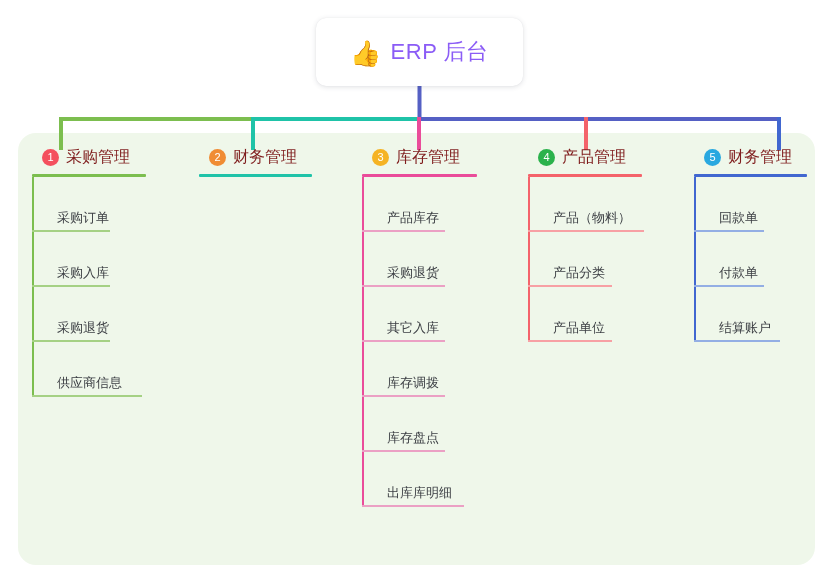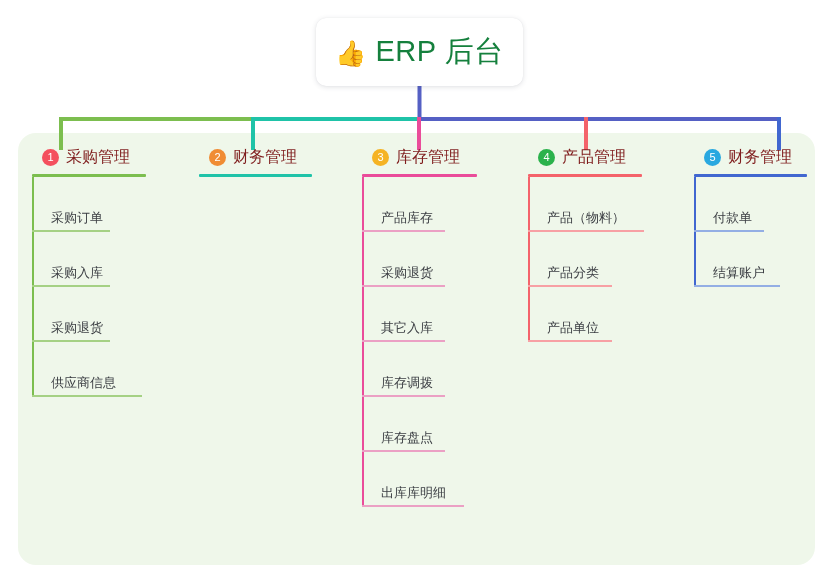--- a/index.html
+++ b/index.html
@@ -49,22 +49,22 @@
     justify-content: center;
     gap: 9px;
   }
   .root-emoji {
     font-size: 25px;
     line-height: 1;
     display: inline-block;
     transform: translateY(1px);
   }
   .root-title {
-    font-size: 29px;
-    color: #15803d;
+    font-size: 22px;
+    color: #8b5cf6;
     letter-spacing: 0.5px;
     white-space: nowrap;
   }
 
   
   .wires {
     position: absolute;
     left: 0; top: 0;
     width: 839px;
     height: 588px;
@@ -113,21 +113,21 @@
     position: absolute;
     left: 0px;
     top: 0;
     bottom: 0;
     width: 2px;
   }
   .item {
     position: relative;
     height: 55px;
     box-sizing: border-box;
-    padding-left: 19px;
+    padding-left: 25px;
     display: flex;
     align-items: flex-end;
   }
   .item-label {
     font-size: 13px;
     color: #3b3e43;
     white-space: nowrap;
     padding-bottom: 5px;
   }
   .item-rule {
@@ -253,20 +253,24 @@
       </div>
       <div class="col" style="left: 694px; width: 113px;">
         <div class="col-head">
           <span class="badge" style="background: rgb(41, 168, 224);">5</span>
           <span class="col-title">财务管理</span>
         </div>
         <div class="head-rule" style="background: rgb(65, 103, 208); width: 113px;"></div>
         <div class="items">
           <div class="spine" style="background: rgb(65, 103, 208);"></div>
           <div class="item">
+            <span class="item-label">回款单</span>
+            <div class="item-rule" style="background: rgb(147, 174, 228); width: 70px;"></div>
+          </div>
+          <div class="item">
             <span class="item-label">付款单</span>
             <div class="item-rule" style="background: rgb(147, 174, 228); width: 70px;"></div>
           </div>
           <div class="item">
             <span class="item-label">结算账户</span>
             <div class="item-rule" style="background: rgb(147, 174, 228); width: 86px;"></div>
           </div>
         </div>
       </div>
     </div>

